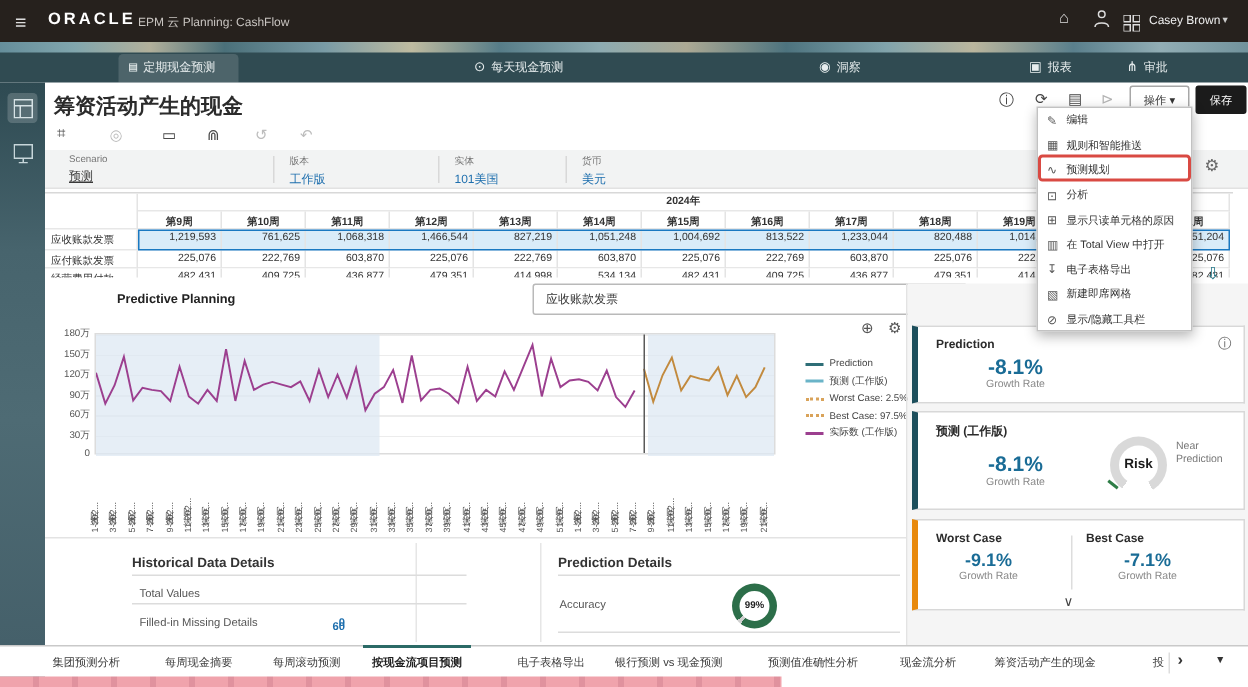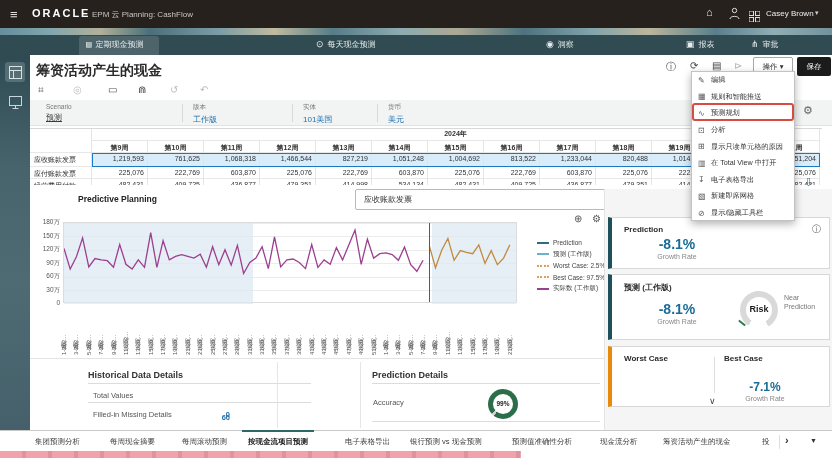--- a/index.html
+++ b/index.html
@@ -109,21 +109,21 @@
   .det-uline { position:absolute; height:1px; background:#dcdcdc; }
   .det-row-lab { position:absolute; font-size:7.5px; color:#555; }
   .det-row-val { position:absolute; font-size:7.5px; font-weight:bold; color:#1e6fae; text-align:right; width:30px; }
   #acc-gauge { position:absolute; left:488px; top:389px; width:30px; height:30px; border-radius:50%;
     background:conic-gradient(from 230deg,#2c6e49 0 348deg,#cfcfcf 348deg); }
   #acc-gauge::after { content:""; position:absolute; left:5px; top:5px; width:20px; height:20px; background:#fff; border-radius:50%; }
   #acc-val { position:absolute; left:0; top:11px; width:30px; text-align:center; font-size:6.5px; font-weight:bold; color:#222; z-index:2; }
 
   
   #bottom-bar { position:absolute; left:0; top:430px; width:832px; height:21px; background:#fff; border-top:1px solid #c9c9c9; }
-  .b-tab { position:absolute; top:6px; font-size:7.5px; color:#3c3c3c; white-space:nowrap; cursor:pointer; }
+  .b-tab { position:absolute; top:6px; font-size:7.5px; color:#3c3c3c; white-space:nowrap; cursor:pointer;text-align:right; }
   .b-tab.active { font-weight:bold; color:#1f1f1f; }
   .b-tab.active::before { content:""; position:absolute; left:-6px; right:-6px; top:-7px; height:2px; background:#2b6a66; }
   #tab-sep { position:absolute; left:779px; top:4px; width:1px; height:14px; background:#ddd; }
   #tabs-more { position:absolute; left:785px; top:3px; font-size:11px; font-weight:bold; color:#333; cursor:pointer; }
   #tabs-caret { position:absolute; left:810px; top:6px; font-size:7px; color:#333; cursor:pointer; }
   #pink-bar { position:absolute; left:0; top:451px; width:521px; height:7px;
     background:repeating-linear-gradient(90deg,#f0a3ac 0 22px,#e0929e 22px 26px); }
 
   
   #menu { position:absolute; left:691px; top:71px; width:104px; height:150px; background:#fff; border:1px solid #c2c2c2; box-shadow:0 3px 8px rgba(0,0,0,.3); z-index:10; }
@@ -410,21 +410,25 @@
     <div id="risk-gauge">
       <div id="risk-text">Risk</div>
       <div id="risk-needle"></div>
     </div>
     <div id="near-pred">Near Prediction</div>
   </div>
 
   <div class="card orange" style="top:346px;height:61px;">
     <div class="card-title" style="left:12px;">Worst Case</div>
     <div class="card-title" style="left:112px;">Best Case</div>
-    <div class="cv-wrap" style="left:108px;top:33px;text-align:center;">
+    <div class="cv-wrap" style="left:2px;top:19px;">
+      <div class="cv" style="font-size:12px;">-9.1%</div>
+      <div class="cv-cap">Growth Rate</div>
+    </div>
+    <div class="cv-wrap" style="left:108px;top:19px;text-align:center;">
       <div class="cv" style="font-size:12px;">-7.1%</div>
       <div class="cv-cap">Growth Rate</div>
     </div>
     <div id="c3-div"></div>
     <span id="c3-chev">∨</span>
   </div>
 
   <div class="det-title" style="left:88px;top:370px;">Historical Data Details</div>
   <div class="det-uline" style="left:88px;top:383px;width:223px;"></div>
   <div id="det-rows">

